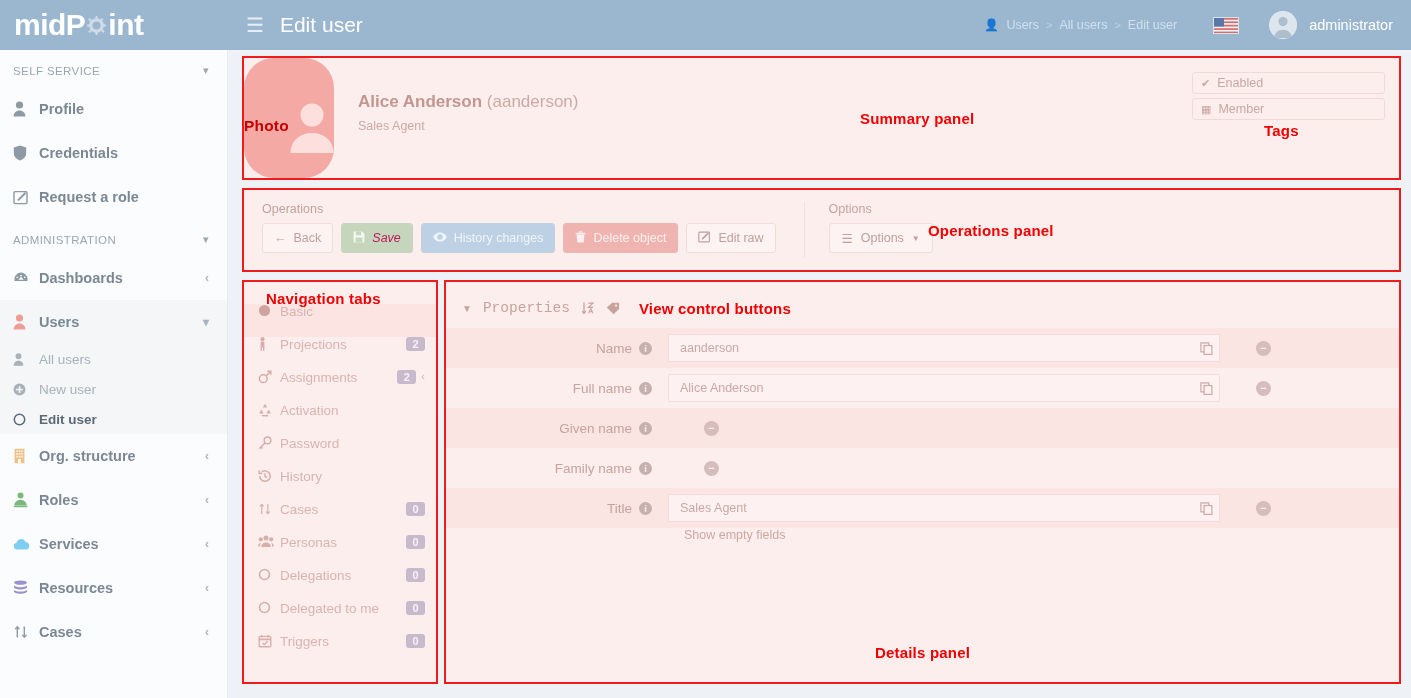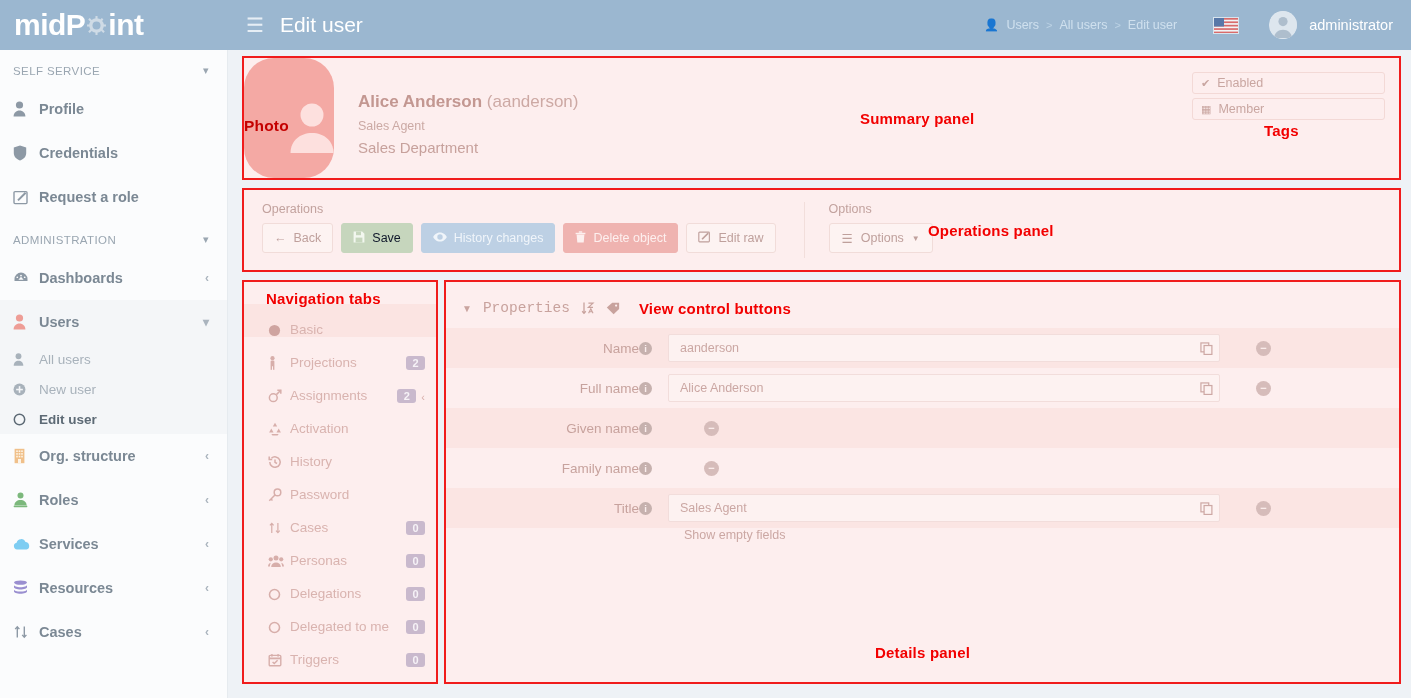--- a/index.html
+++ b/index.html
@@ -127,37 +127,37 @@
   .ops { height: 84px; margin-bottom: 8px; padding: 12px 0 8px 18px; display: flex; }
   .ops-group { display: flex; flex-direction: column; }
   .ops-caption { font-size: 12.5px; color: #c2a29e; margin-bottom: 7px; }
   .ops-btns { display: flex; gap: 8px; align-items: center; }
   .btn {
     height: 30px; display: inline-flex; align-items: center; gap: 7px;
     padding: 0 11px; border-radius: 3px; font-size: 12.5px; cursor: pointer;
     border: 1px solid transparent; white-space: nowrap;
   }
   .btn-default { background: #fdf3f2; border-color: #f1dcd9; color: #bfa09c; }
-  .btn-save    { background: #c6d6bd; border-color: #c6d6bd; color: #0f172a; }
+  .btn-save    { background: #c6d6bd; border-color: #c6d6bd; color: #be185d; font-style: italic; }
   .btn-preview { background: #bdd0e4; border-color: #bdd0e4; color: #f0f5fa; }
   .btn-delete  { background: #efb3b0; border-color: #efb3b0; color: #fdf0ef; }
   .ops-divider {
     width: 1px; background: #f2dedb; margin: 0 24px 4px 28px; align-self: stretch;
   }
   .ops-opt-btn {
     height: 30px; display: inline-flex; align-items: center; gap: 8px;
     padding: 0 12px; border-radius: 3px; font-size: 12.5px; cursor: pointer;
     background: #fdf3f2; border: 1px solid #f1dcd9; color: #bfa09c;
   }
 
   
   .bottom-row { display: flex; gap: 6px; height: 404px; }
   .navtabs { width: 196px; flex: 0 0 196px; padding-top: 22px; position: relative; }
   .nt-item {
-    display: flex; align-items: flex-end; height: 33px; padding: 0 11px 0 24px;
+    display: flex; align-items: flex-start; height: 33px; padding: 0 11px 0 14px;
     font-size: 13.5px; color: #d9b3af; cursor: pointer;
   }
   .nt-item.nt-active { background: #fbe4e2; }
   .nt-item .nt-ico {
     width: 22px; flex: 0 0 22px; color: #d7aeaa; font-size: 13px;
     display: inline-flex; align-items: center;
   }
   .nt-item .nt-lbl { flex: 1; }
   .nt-badge {
     background: #c9b9cd; color: #f6f2f7; font-size: 11px; font-weight: bold;
@@ -174,21 +174,21 @@
   .prop-ico { color: #c8a29d; font-size: 13px; cursor: pointer; display: inline-flex; }
 
   .form-rows { margin-top: 8px; }
   .frow {
     display: flex; align-items: center; height: 40px; padding: 0 6px 0 0;
   }
   .frow.odd { background: #fbe5e3; }
   .flabel {
     width: 222px; flex: 0 0 222px; text-align: right; padding-right: 16px;
     font-size: 13.5px; color: #c7a29d; display: flex; align-items: center;
-    justify-content: flex-end; 
+    justify-content: flex-end; gap: 7px;
   }
   .info-ico {
     width: 13px; height: 13px; border-radius: 50%; background: #c6b1ae;
     color: #fbeeed; font-size: 9.5px; font-weight: bold; display: inline-flex;
     align-items: center; justify-content: center; cursor: pointer; flex: 0 0 13px;
   }
   .finput {
     width: 552px; flex: 0 0 552px; height: 28px; border: 1px solid #f2dddb;
     background: #fdf2f1; border-radius: 2px; display: flex; align-items: center;
     padding: 0 6px 0 11px; font-size: 12.5px; color: #cba7a3; cursor: text;
@@ -447,21 +447,20 @@
             <path d="M1.5 52c0-12.2 9.6-20 21.5-20s21.5 7.8 21.5 20z" fill="#fde0de"></path>
           </svg>
       </span>
     </div>
     <div class="summary-body">
       <div class="sum-name">
         <span>Alice Anderson</span>
         <span class="sum-login">(aanderson)</span>
       </div>
       <div class="sum-line2">Sales Agent</div>
-      <div class="sum-line3">Sales Department</div>
 
       <span class="anno-label" style="left:526px; top:52px;">Summary panel</span>
 
       <div class="tags-box">
         <div class="tag-pill">
           <span class="tg-ico">✔</span>
           <span>Enabled</span>
         </div>
         <div class="tag-pill">
           <span class="tg-ico">▦</span>
@@ -582,37 +581,37 @@
               <path d="M12.9 10.5 8.5 10.5 10.7 6.6z"></path>
               <path d="M3.4 12 10.6 12 9.6 13.4 4.4 13.4z"></path>
             </svg>
         </span>
         <span class="nt-lbl">Activation</span>
       </div>
 
       <div class="nt-item">
         <span class="nt-ico">
           <svg width="14" height="14" viewBox="0 0 14 14" fill="none" stroke="#d7aeaa" stroke-width="1.5">
+              <circle cx="9.5" cy="4.4" r="3.3"></circle>
+              <path d="M7.2 6.8 1.3 12.7"></path>
+              <path d="M3 11l1.5 1.5"></path>
+            </svg>
+        </span>
+        <span class="nt-lbl">Password</span>
+      </div>
+
+      <div class="nt-item">
+        <span class="nt-ico">
+          <svg width="14" height="14" viewBox="0 0 14 14" fill="none" stroke="#d7aeaa" stroke-width="1.5">
               <path d="M1.8 7a5.2 5.2 0 1 0 1.6-3.7"></path>
               <path d="M1.2 1.4v3h3"></path>
               <path d="M7 4.5V7.3l2 1.2"></path>
             </svg>
         </span>
         <span class="nt-lbl">History</span>
-      </div>
-
-      <div class="nt-item">
-        <span class="nt-ico">
-          <svg width="14" height="14" viewBox="0 0 14 14" fill="none" stroke="#d7aeaa" stroke-width="1.5">
-              <circle cx="9.5" cy="4.4" r="3.3"></circle>
-              <path d="M7.2 6.8 1.3 12.7"></path>
-              <path d="M3 11l1.5 1.5"></path>
-            </svg>
-        </span>
-        <span class="nt-lbl">Password</span>
       </div>
 
       <div class="nt-item">
         <span class="nt-ico">
           <svg width="14" height="14" viewBox="0 0 16 16" fill="none" stroke="#d7aeaa" stroke-width="1.4">
               <path d="M4.3 13.6V3.2"></path>
               <path d="M2.2 5.1 4.3 2.7 6.4 5.1"></path>
               <path d="M11.3 2.4v10.4"></path>
               <path d="M9.2 10.9 11.3 13.3 13.4 10.9"></path>
             </svg>

